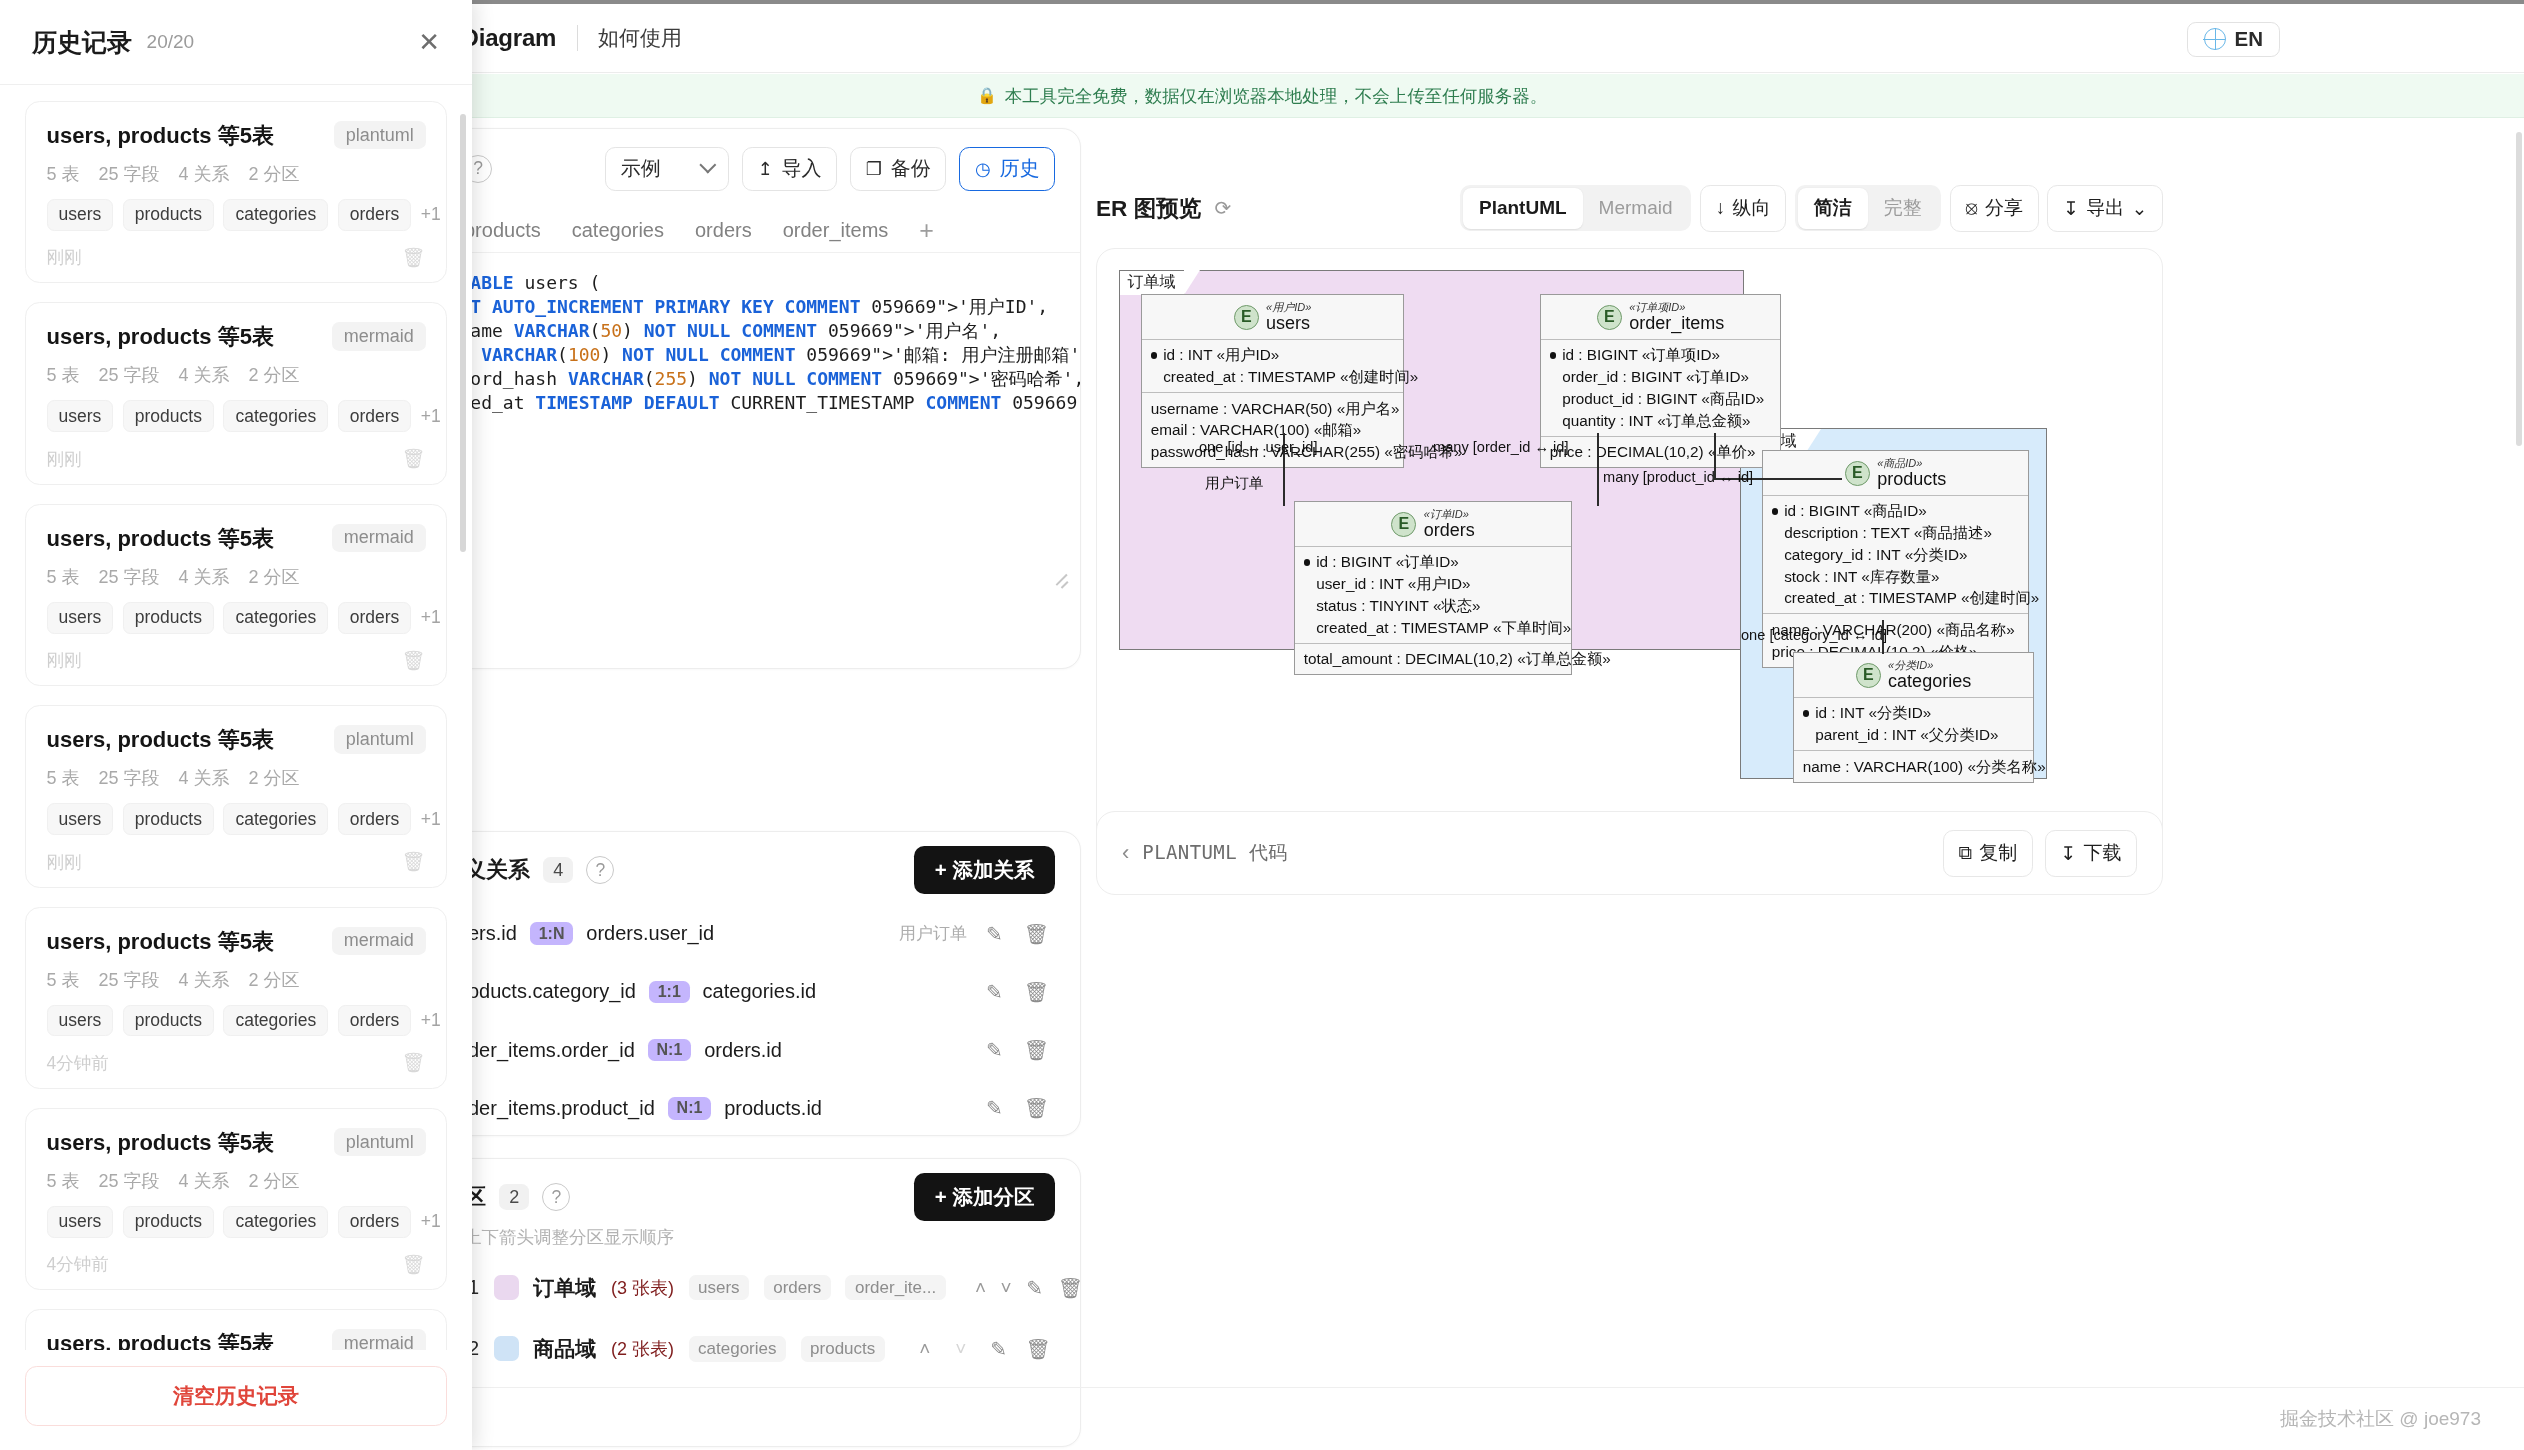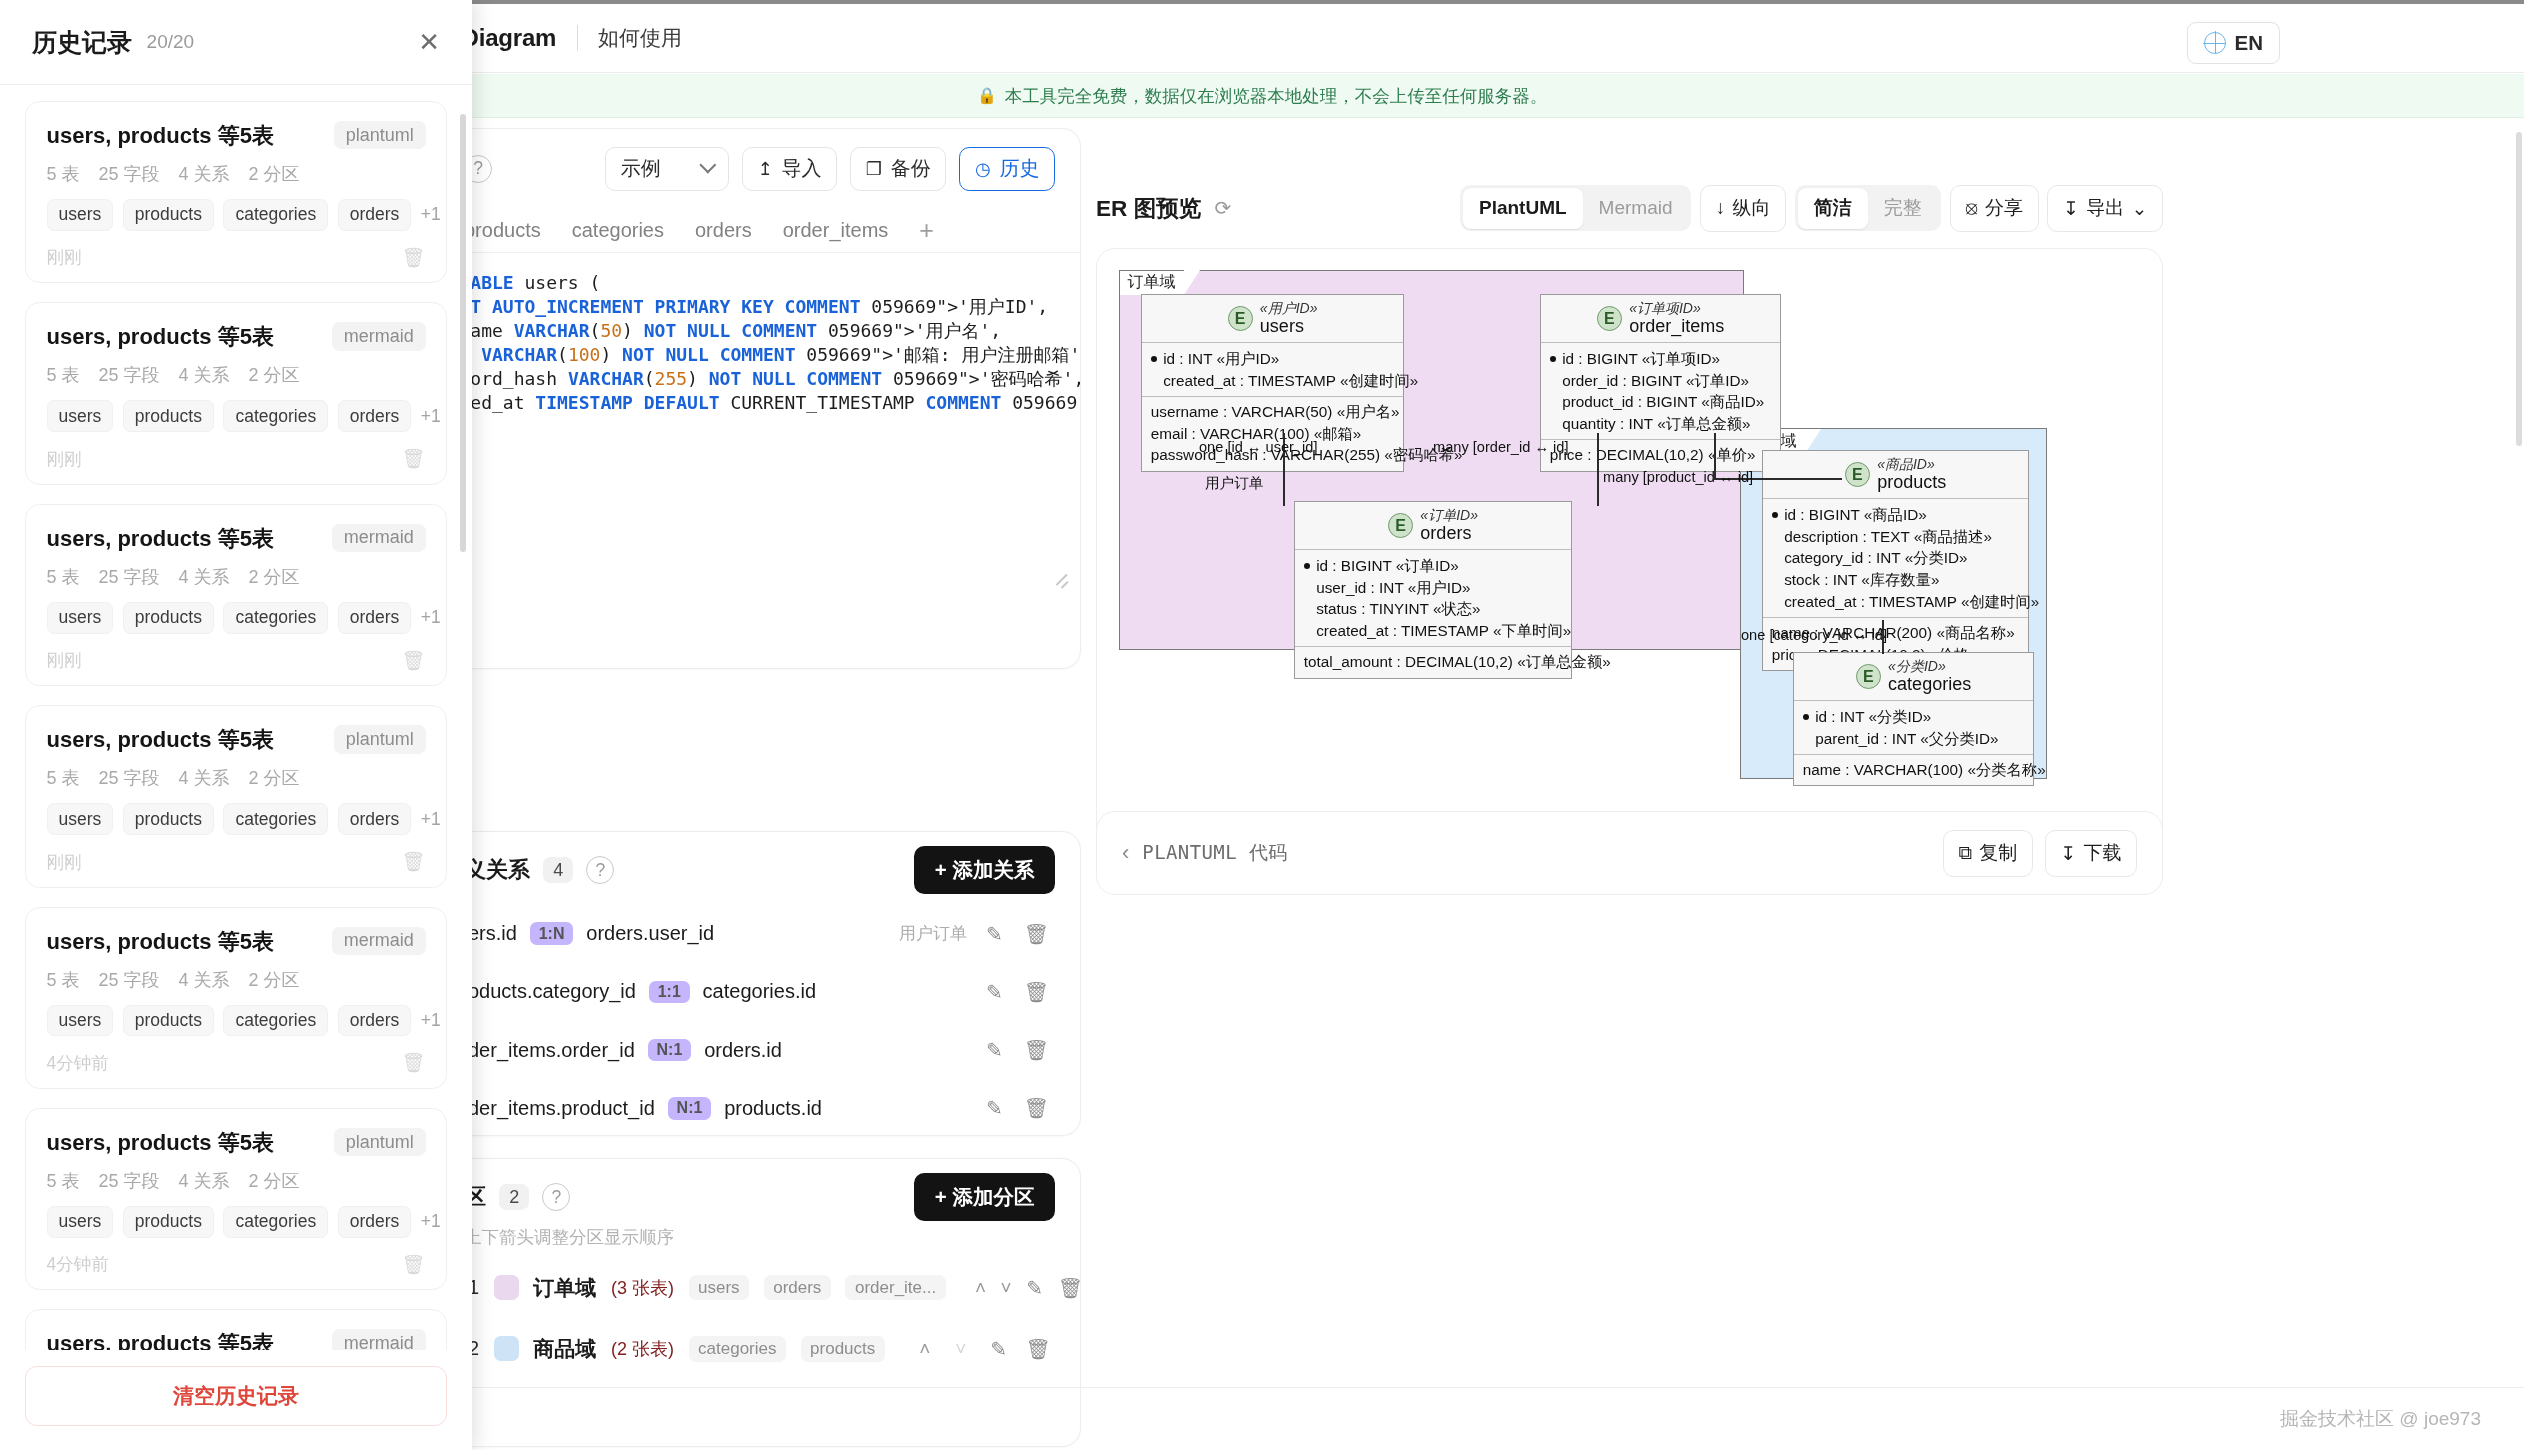--- a/index.html
+++ b/index.html
@@ -19,21 +19,21 @@
     position:absolute; top:4.4px; left:0; width:2525px; height:69px;
     background:#ffffff; border-bottom:0.7px solid #ececec;
     display:flex; align-items:center;
   }
   .brand-wrap { display:flex; align-items:center; gap:0; margin-left:438px; }
   .brand-title { font-size:24px; font-weight:700; color:#1b1b1b; letter-spacing:-0.2px; }
   .brand-sep { width:0.7px; height:26px; background:#dcdcdc; margin:0 20.5px; }
   .nav-link { font-size:21px; color:#3c3c3c; }
   .lang-btn {
     position:absolute; right:245px; top:17.5px;
-    height:42px; padding:0 16px; border:0.7px solid #e2e2e2; border-radius:8.8px;
+    height:35px; padding:0 16px; border:0.7px solid #e2e2e2; border-radius:8.8px;
     background:#fff; display:flex; align-items:center; gap:8.8px;
   }
   .globe {
     width:22px; height:22px; border-radius:50%;
     border:1.5px solid #69b7e8; position:relative; flex:none;
   }
   .globe:before { content:""; position:absolute; left:50%; top:-1.5px; width:0; height:22px; border-left:1.5px solid #69b7e8; }
   .globe:after  { content:""; position:absolute; top:50%; left:-1.5px; width:22px; height:0; border-top:1.5px solid #69b7e8; }
   .lang-label { font-size:20.5px; color:#2b2b2b; font-weight:600; }
 
@@ -145,21 +145,21 @@
     border-left:16px solid #fff; border-bottom:25.6px solid transparent;
   }
 
   .ent { position:absolute; background:#f7f7f7; border:0.7px solid #9a9a9a; }
   .ent-head { display:flex; align-items:center; justify-content:center; gap:7.3px; padding:5.8px 7.3px 5.8px 7.3px; border-bottom:0.7px solid #bdbdbd; }
   .e-badge {
     width:25px;height:25px;border-radius:50%;background:#cfe3cb;border:0.7px solid #6f9a6a;
     display:flex;align-items:center;justify-content:center;font-size:16px;color:#2a5b27;font-weight:700;flex:none;
   }
   .ent-titles { display:flex; flex-direction:column; align-items:flex-start; line-height:1.12; }
-  .ent-stereo { font-size:14px; font-style:italic; color:#333; }
+  .ent-stereo { font-size:11px; font-style:italic; color:#333; }
   .ent-name { font-size:18px; color:#111; }
   .ent-sec { padding:4.4px 8.8px; border-bottom:0.7px solid #bdbdbd; }
   .ent-sec:last-child{ border-bottom:none; }
   .attr { font-size:15.3px; color:#111; white-space:nowrap; line-height:1.42; }
   .attr .pk-dot { display:inline-block; width:6.6px; height:6.6px; border-radius:50%; background:#111; margin-right:5.8px; vertical-align:1.5px; }
   .attr.ind { padding-left:12.4px; }
 
   .edge { position:absolute; background:#2b2b2b; }
   .elabel { position:absolute; font-size:14.6px; color:#111; white-space:nowrap; }
 

